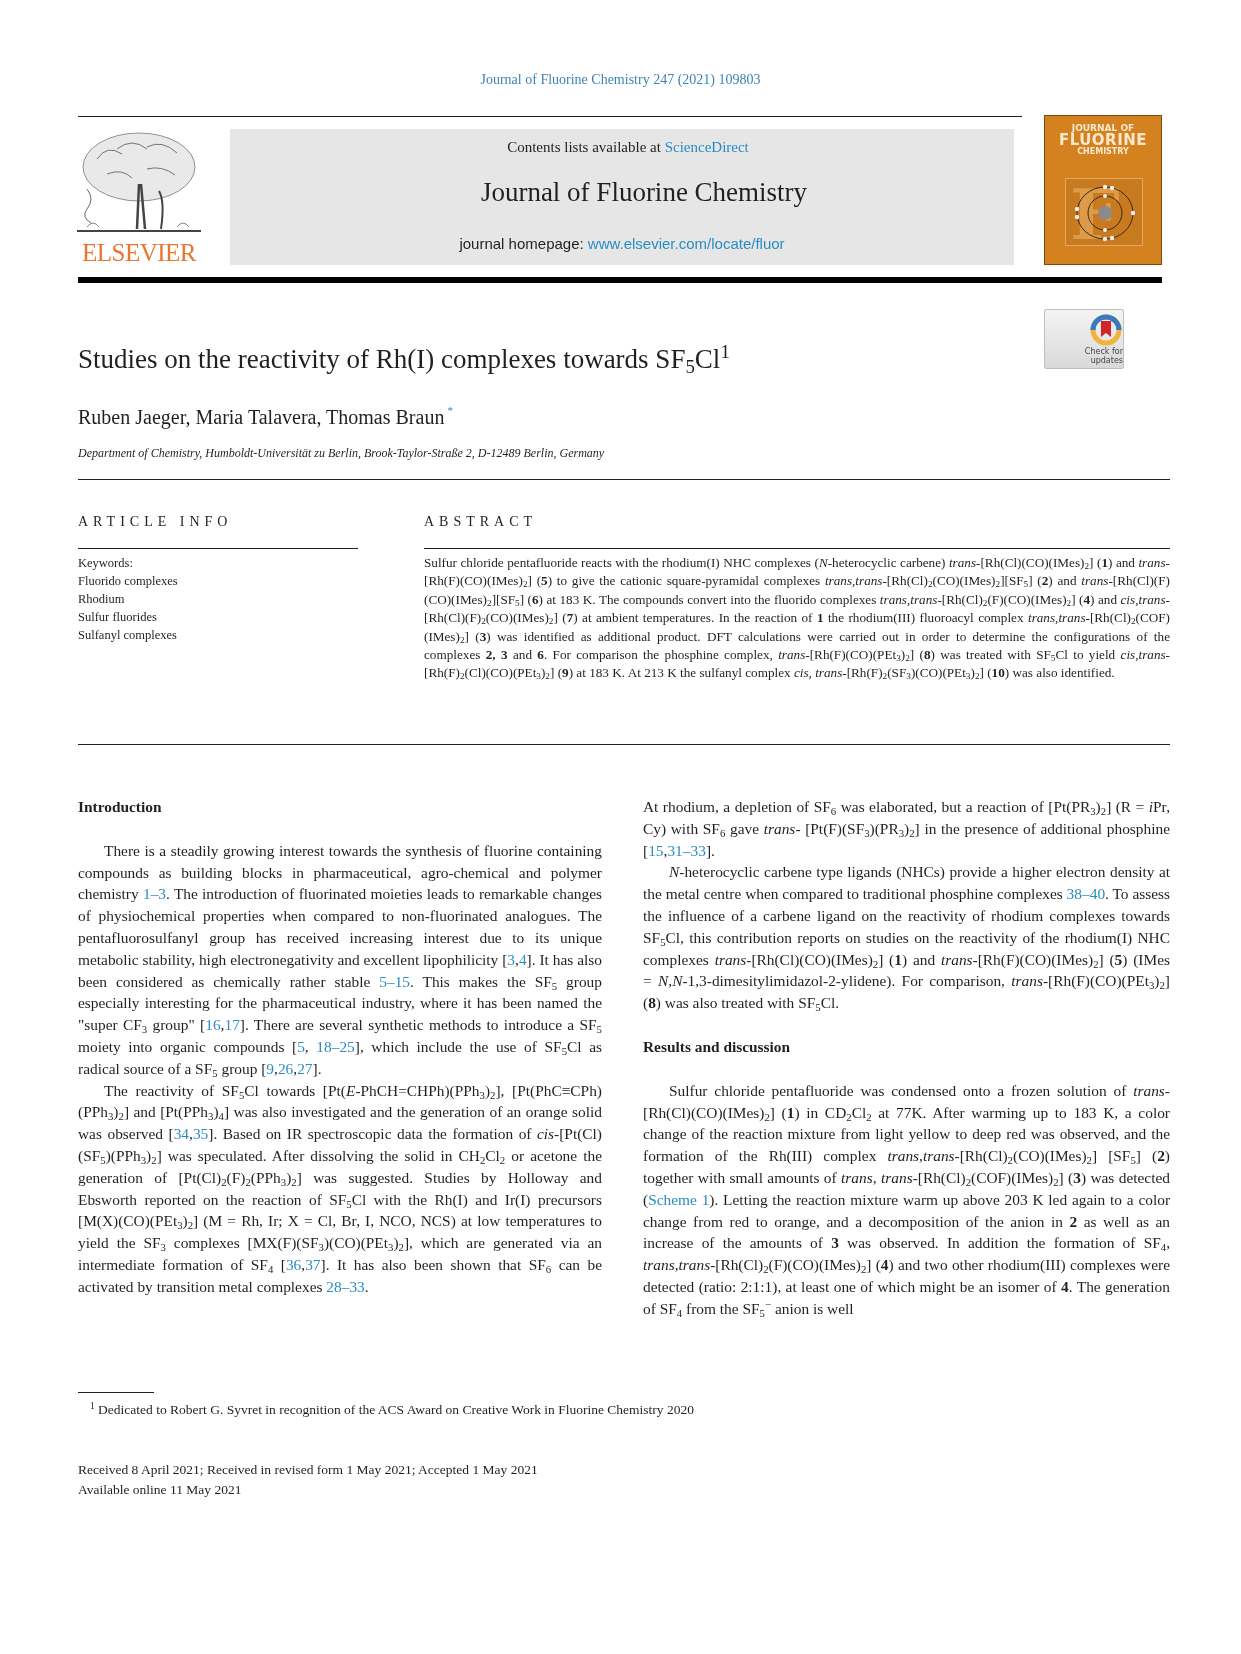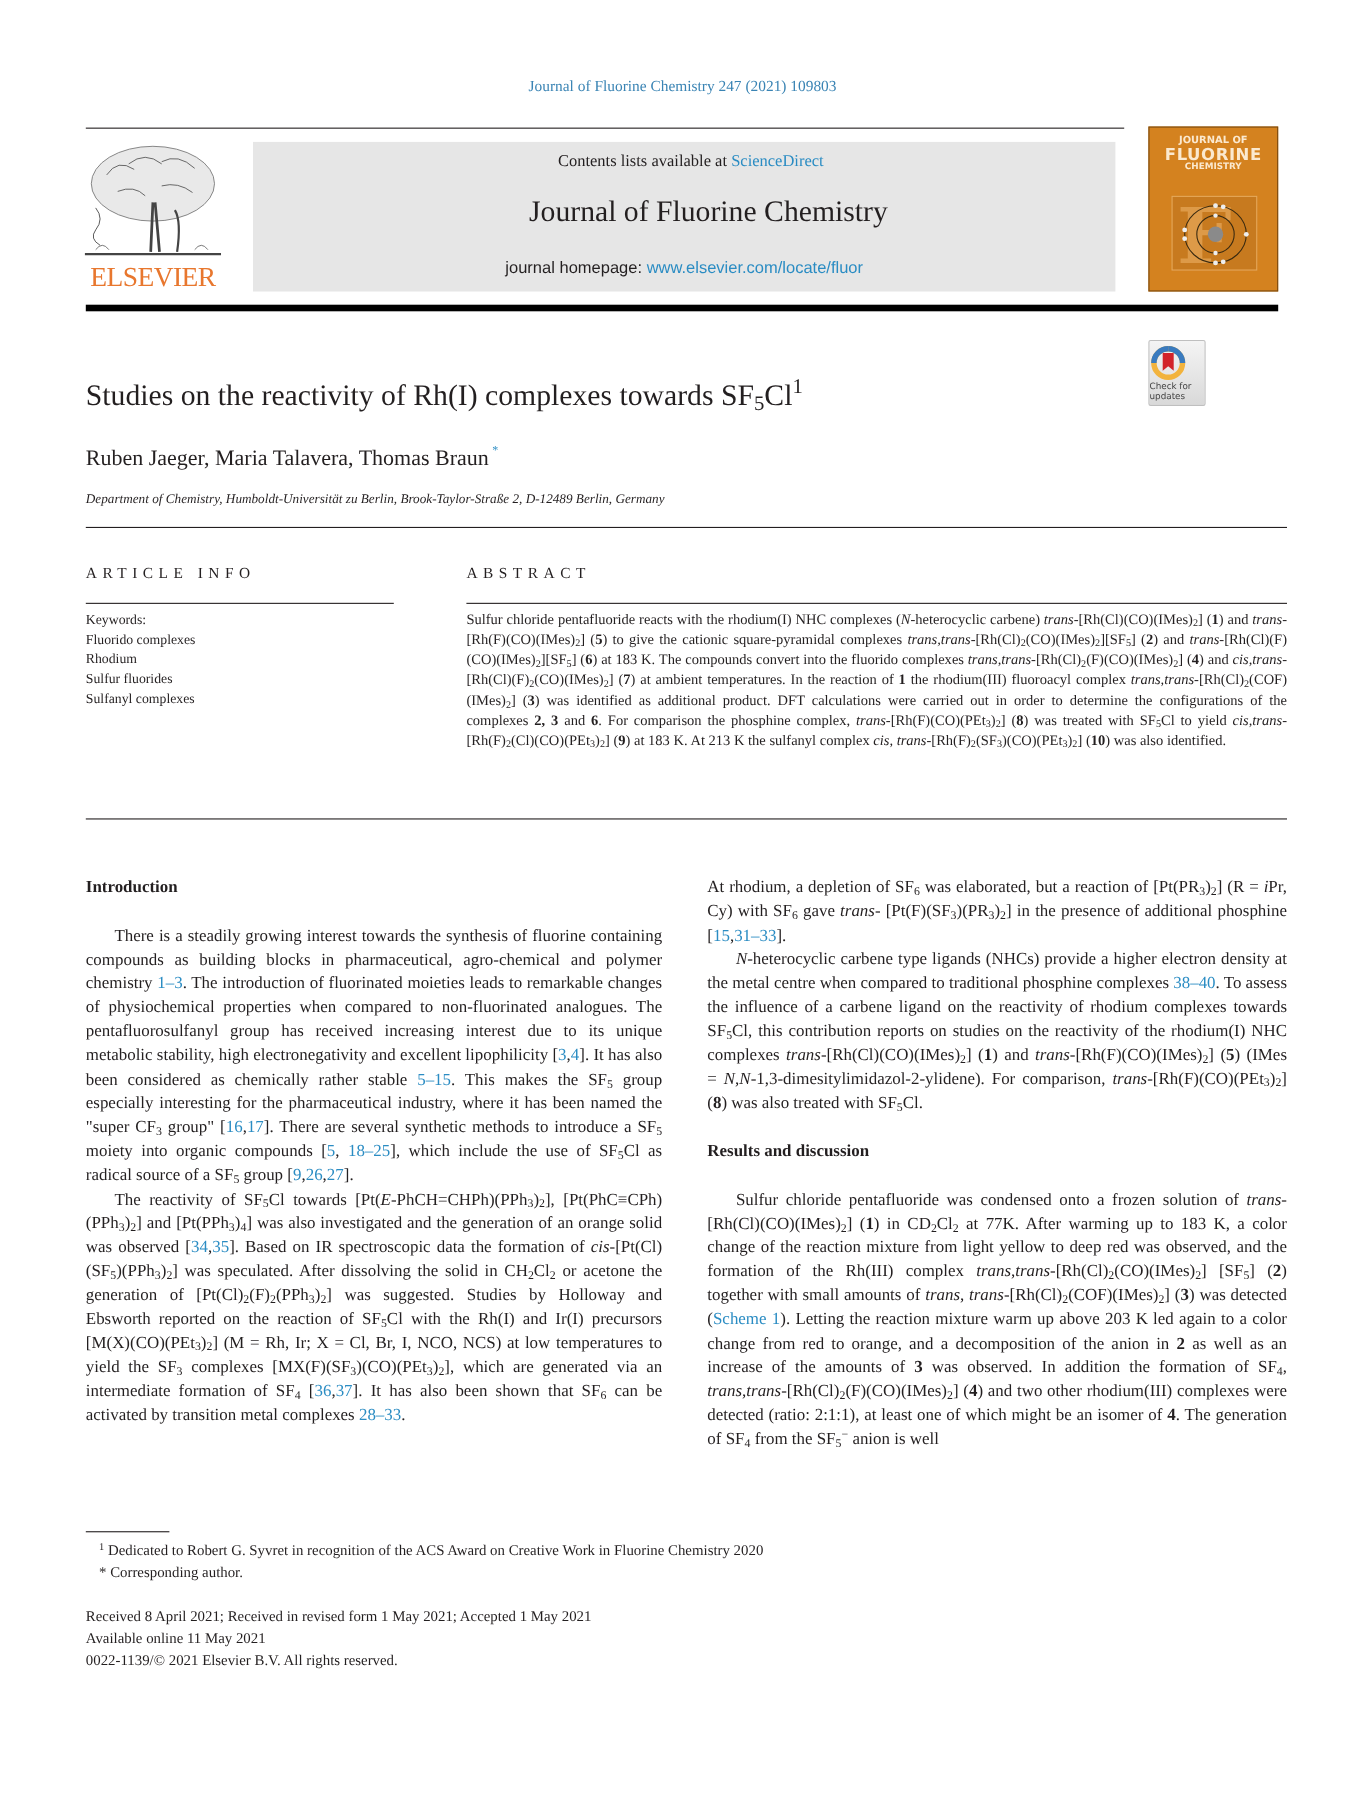--- a/index.html
+++ b/index.html
@@ -25,21 +25,21 @@
 
   #cover { top: 115px; left: 1044px; width: 118px; height: 150px; background: #d4821f; border: 1px solid #7a4a10; overflow:hidden; }
   #cover-title { position:absolute; top:8px; left:0; width:100%; text-align:center; color:#fbe9cf; font-family:"DejaVu Sans", sans-serif; font-weight:bold; line-height:1; }
   #cover-t1 { font-size:9px; }
   #cover-t2 { font-size:15px; letter-spacing:0.5px; }
   #cover-t3 { font-size:8px; }
   #cover-art { position:absolute; top:62px; left:20px; width:78px; height:68px; background:#c77a1f; border:1px solid #e6a95a; }
 
   #thick-rule { top: 277px; left: 78px; width: 1084px; height: 6px; background: #000; }
 
-  #check-updates { top: 309px; left: 1044px; width: 52px; height: 60px; background: linear-gradient(#f4f4f4,#d9d9d9); border:1px solid #bfbfbf; border-radius:2px; text-align:left; }
+  #check-updates { top: 309px; left: 1044px; width: 80px; height: 60px; background: linear-gradient(#f4f4f4,#d9d9d9); border:1px solid #bfbfbf; border-radius:2px; text-align:right; }
   #check-updates-text { position:absolute; bottom:3px; width:100%; font-family:"DejaVu Sans", sans-serif; font-size:8px; line-height:9px; color:#444; }
 
   #title { top: 344px; left: 78px; font-size: 27px; font-family:"Liberation Serif", serif; white-space: nowrap; }
   #authors { top: 404px; left: 78px; font-size: 20px; font-family:"Liberation Serif", serif; white-space: nowrap; }
   #authors .star { color:#2a8cc3; font-size: 11px; vertical-align: 10px; margin-left:3px; }
   #affiliation { top: 446px; left: 78px; font-size: 12px; font-style: italic; font-family:"Liberation Serif", serif; white-space: nowrap; }
   #rule-after-aff { top: 479px; left: 78px; width: 1092px; height: 1px; background:#231f20; }
 
   .section-caps { font-size: 14px; letter-spacing: 5px; font-family:"Liberation Serif", serif; }
   #article-info-head { top: 514px; left: 78px; }
@@ -168,20 +168,18 @@
   <p><i>N</i>-heterocyclic carbene type ligands (NHCs) provide a higher electron density at the metal centre when compared to traditional phosphine complexes <span class="link">38–40</span>. To assess the influence of a carbene ligand on the reactivity of rhodium complexes towards SF<sub>5</sub>Cl, this contribution reports on studies on the reactivity of the rhodium(I) NHC complexes <i>trans</i>-[Rh(Cl)(CO)(IMes)<sub>2</sub>] (<b>1</b>) and <i>trans</i>-[Rh(F)(CO)(IMes)<sub>2</sub>] (<b>5</b>) (IMes = <i>N,N</i>-1,3-dimesitylimidazol-2-ylidene). For comparison, <i>trans</i>-[Rh(F)(CO)(PEt<sub>3</sub>)<sub>2</sub>] (<b>8</b>) was also treated with SF<sub>5</sub>Cl.</p>
   <div class="gap"></div>
   <h2>Results and discussion</h2>
   <div class="gap"></div>
   <p>Sulfur chloride pentafluoride was condensed onto a frozen solution of <i>trans</i>-[Rh(Cl)(CO)(IMes)<sub>2</sub>] (<b>1</b>) in CD<sub>2</sub>Cl<sub>2</sub> at 77K. After warming up to 183 K, a color change of the reaction mixture from light yellow to deep red was observed, and the formation of the Rh(III) complex <i>trans,trans</i>-[Rh(Cl)<sub>2</sub>(CO)(IMes)<sub>2</sub>] [SF<sub>5</sub>] (<b>2</b>) together with small amounts of <i>trans, trans</i>-[Rh(Cl)<sub>2</sub>(COF)(IMes)<sub>2</sub>] (<b>3</b>) was detected (<span class="link">Scheme 1</span>). Letting the reaction mixture warm up above 203 K led again to a color change from red to orange, and a decomposition of the anion in <b>2</b> as well as an increase of the amounts of <b>3</b> was observed. In addition the formation of SF<sub>4</sub>, <i>trans,trans</i>-[Rh(Cl)<sub>2</sub>(F)(CO)(IMes)<sub>2</sub>] (<b>4</b>) and two other rhodium(III) complexes were detected (ratio: 2:1:1), at least one of which might be an isomer of <b>4</b>. The generation of SF<sub>4</sub> from the SF<sub>5</sub><sup>−</sup> anion is well</p>
 </div>
 
 <div id="fn-rule" class="abs"></div>
 <div id="footnotes" class="abs">
   <div><sup>1</sup> <span>Dedicated to Robert G. Syvret in recognition of the ACS Award on Creative Work in Fluorine Chemistry 2020</span></div>
-  <div><span>*</span> <span>Corresponding author.</span></div>
 </div>
 
 <div id="pubinfo" class="abs">
   <div>Received 8 April 2021; Received in revised form 1 May 2021; Accepted 1 May 2021</div>
   <div>Available online 11 May 2021</div>
-  <div>0022-1139/© 2021 Elsevier B.V. All rights reserved.</div>
 </div>
 
 </body></html>

